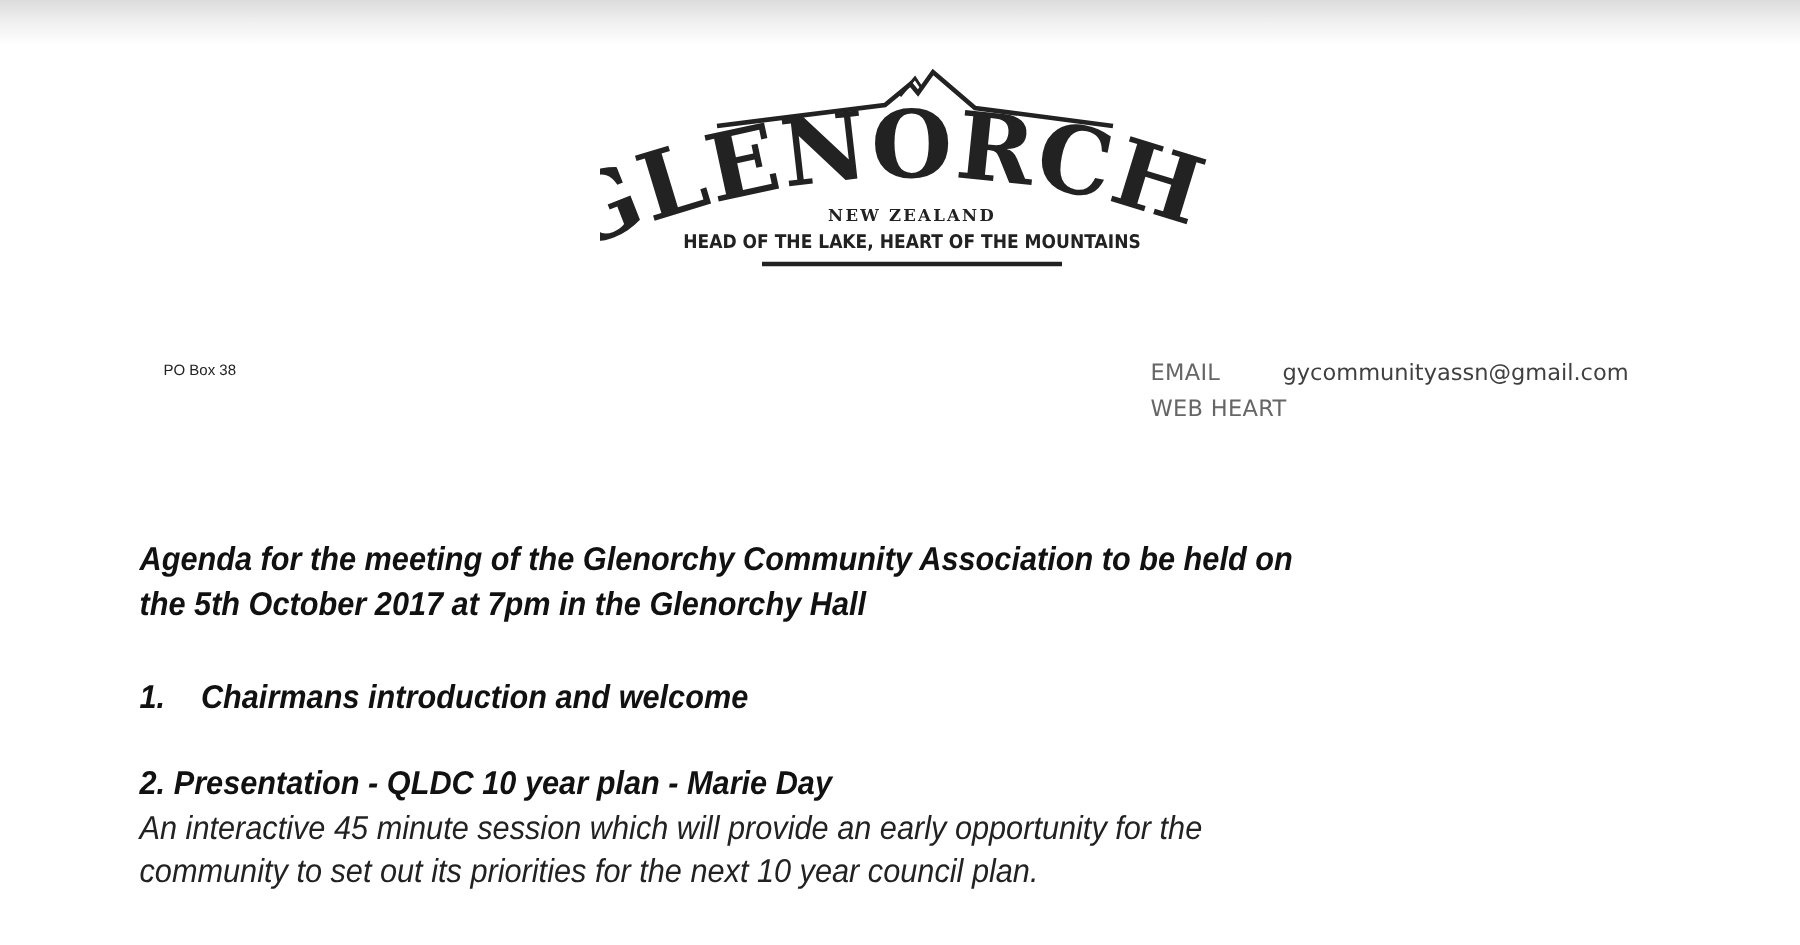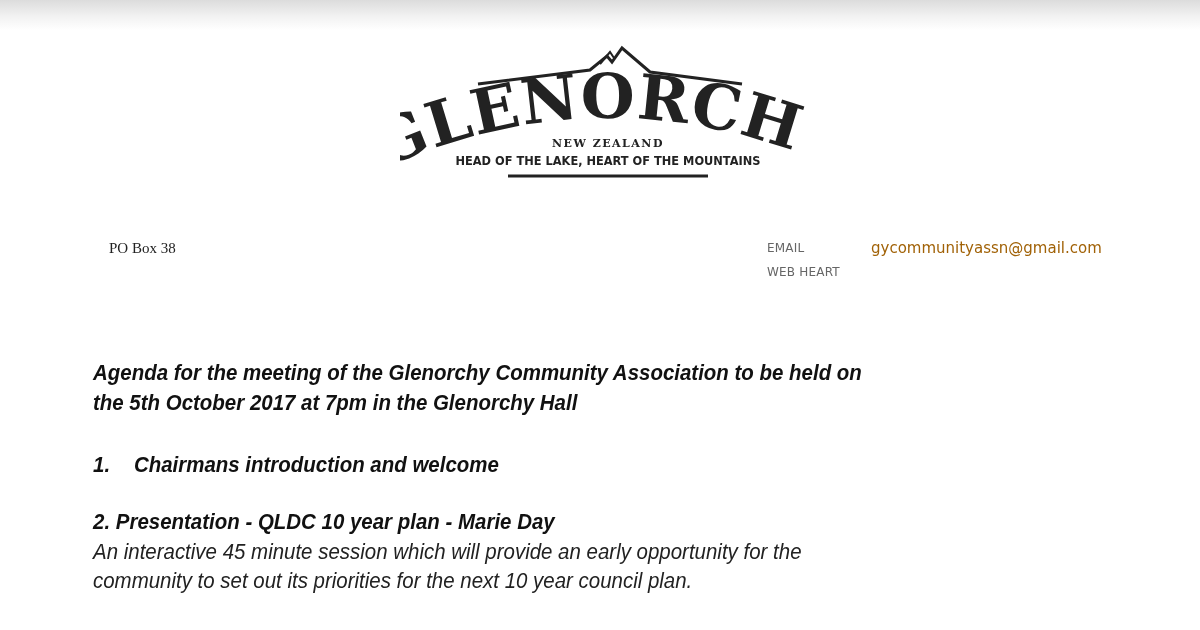--- a/index.html
+++ b/index.html
@@ -12,29 +12,29 @@
   .top-shadow {
     position: absolute; left: 0; top: 0; width: 1200px; height: 30px;
     background: linear-gradient(to bottom, #dcdcdc 0%, #f2f2f2 55%, #ffffff 100%);
   }
   .logo {
     position: absolute; left: 400px; top: 40px; width: 420px; height: 140px;
   }
   .logo svg { display: block; }
   .addr {
     position: absolute; left: 109px; top: 236px;
-    font-family: Liberation Serif, serif; font-size: 15px; line-height: 24px; color: #222;
+    font-family: Liberation Sans, sans-serif; font-size: 10px; line-height: 24px; color: #222;
   }
   .contact {
     position: absolute; left: 767px; top: 236px;
     font-family: "DejaVu Sans", sans-serif; font-size: 15px; line-height: 24px;
   }
   .contact .row { display: flex; white-space: nowrap; }
-  .contact .lbl { width: 88px; color: #666; font-size: 12px; letter-spacing: 0.2px; }
-  .contact .val { color: #a16207; margin-left: 16px; }
+  .contact .lbl { width: 88px; color: #666; font-size: 15px; letter-spacing: 0.2px; }
+  .contact .val { color: #404040; }
   .doc {
     position: absolute; left: 93px; top: 358px; width: 1020px; font-style: italic;
   }
   .heading {
     font-weight: bold; font-size: 22px; line-height: 30px; color: #111;
     transform: scaleX(0.93); transform-origin: left top; width: 1090px;
   }
   .item1 { margin-top: 32px; }
   .item2 { margin-top: 27px; }
   .item1 .num { display: inline-block; width: 44px; }

